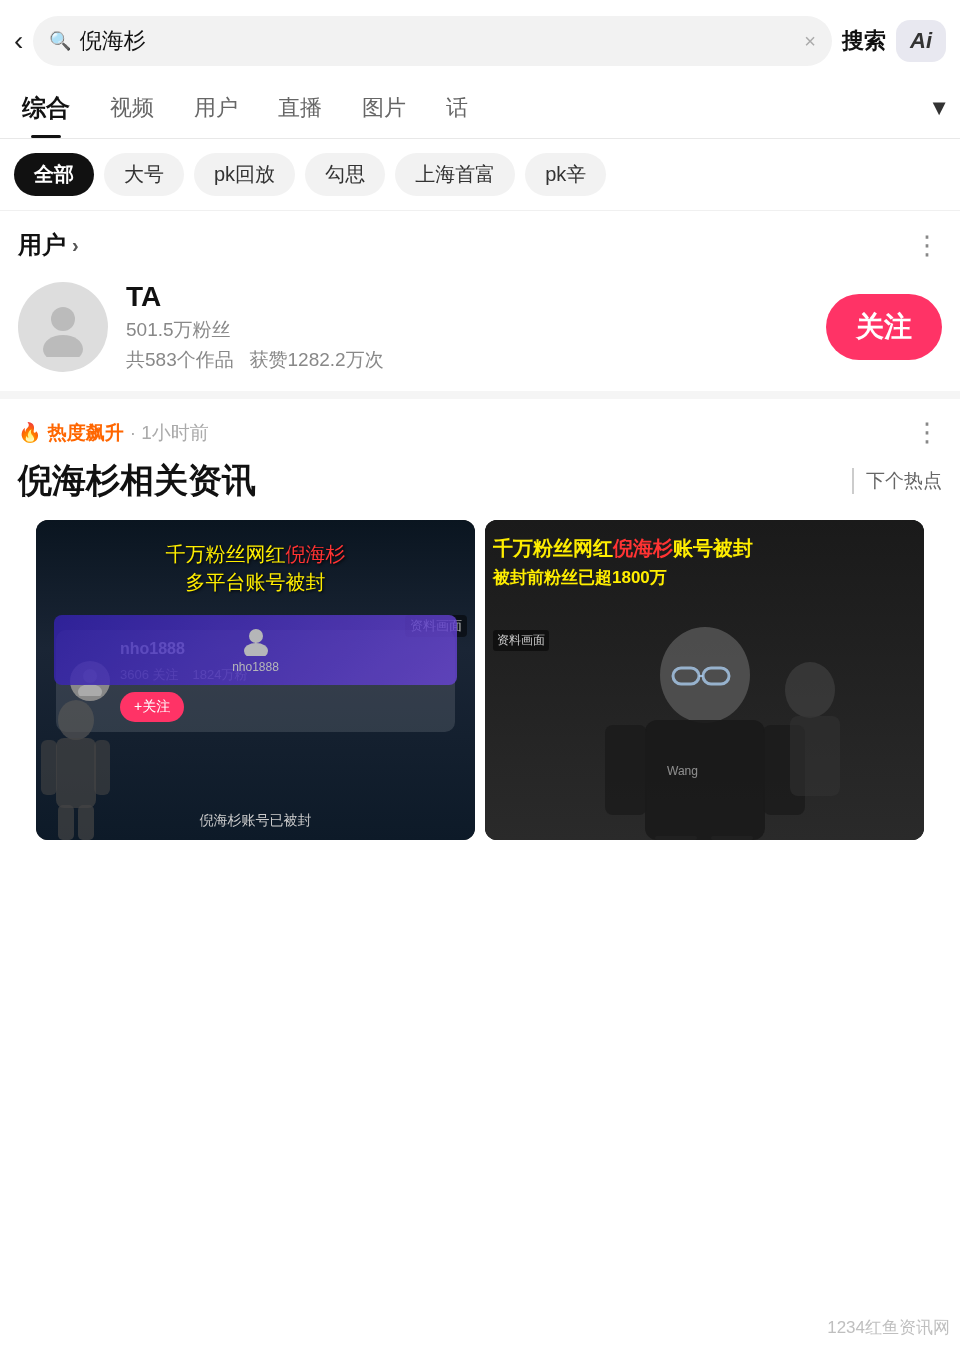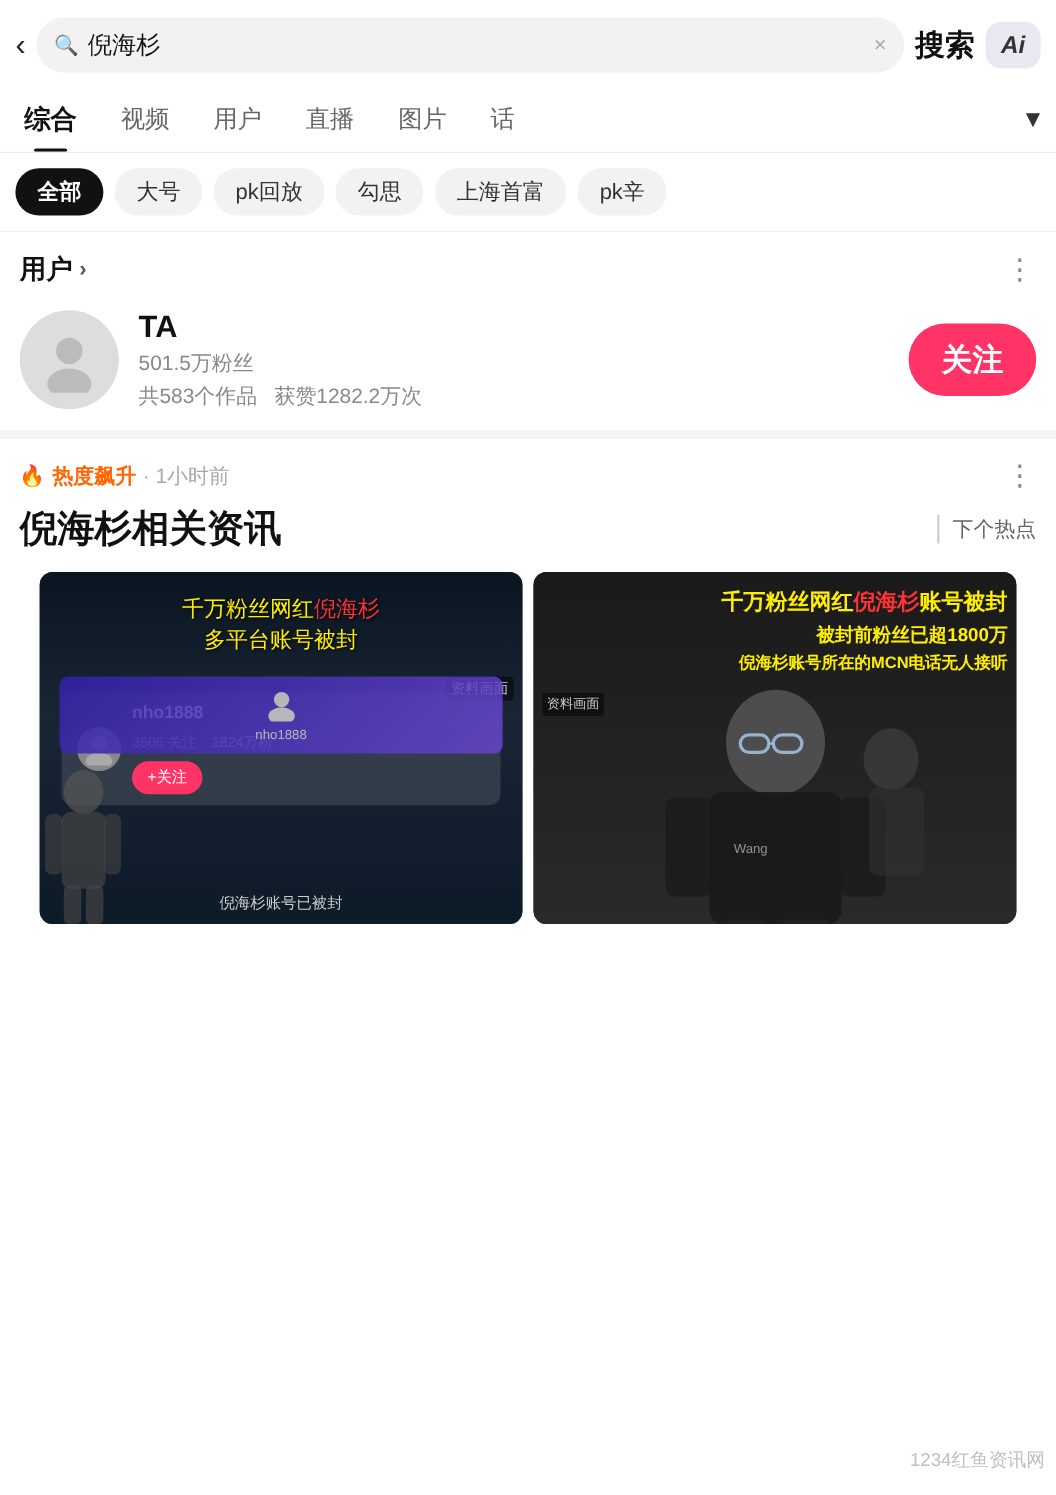--- a/index.html
+++ b/index.html
@@ -44,21 +44,21 @@
       font-size: 22px;
       color: #111;
       font-weight: 400;
     }
     .clear-icon {
       color: #aaa;
       font-size: 20px;
       cursor: pointer;
     }
     .search-btn {
-      font-size: 27px;
+      font-size: 22px;
       font-weight: 700;
       color: #111;
       cursor: pointer;
       flex-shrink: 0;
     }
     .ai-btn {
       background: #e8e8f0;
       border-radius: 14px;
       padding: 8px 14px;
       font-size: 22px;
@@ -360,27 +360,26 @@
       background: linear-gradient(180deg, #1a1a1a 0%, #2a2a2a 100%);
       width: 100%;
       height: 320px;
       position: relative;
     }
     .v2-top-text {
       position: absolute;
       top: 14px;
       left: 0;
       right: 0;
-      text-align: right;
+      text-align: left;
       font-size: 20px;
       font-weight: 900;
       color: #ffee00;
       line-height: 1.4;
       padding: 0 8px;
-      margin-left: 23px;
     }
     .v2-label {
       position: absolute;
       top: 110px;
       left: 8px;
       font-size: 12px;
       color: #ccc;
       background: rgba(0,0,0,0.5);
       padding: 2px 4px;
       border-radius: 3px;
@@ -524,21 +523,20 @@
         </div>
       </div>
     </div>
 
     <div class="video-card">
       <div class="video2-bg">
 
         <div class="v2-top-text">
           <div>千万粉丝网红<span style="color:#ff3333;">倪海杉</span>账号被封</div>
           <div style="color:#ffee00; font-size:17px; margin-top:4px;">被封前粉丝已超1800万</div>
-          <div style="color:#ffee00; font-size:15px; margin-top:2px; font-weight:600;">倪海杉账号所在的MCN电话无人接听</div>
         </div>
 
         <div class="v2-label">资料画面</div>
 
         <div style="position:absolute; bottom:0; left:0; right:0; display:flex; justify-content:center; align-items:flex-end;">
           <svg width="320" height="220" viewBox="0 0 320 220">
 
             <ellipse cx="160" cy="55" rx="45" ry="48" fill="#555" opacity="0.85"></ellipse>
 
             <rect x="128" y="48" width="26" height="16" rx="8" fill="none" stroke="#aaccee" stroke-width="3" opacity="0.8"></rect>

